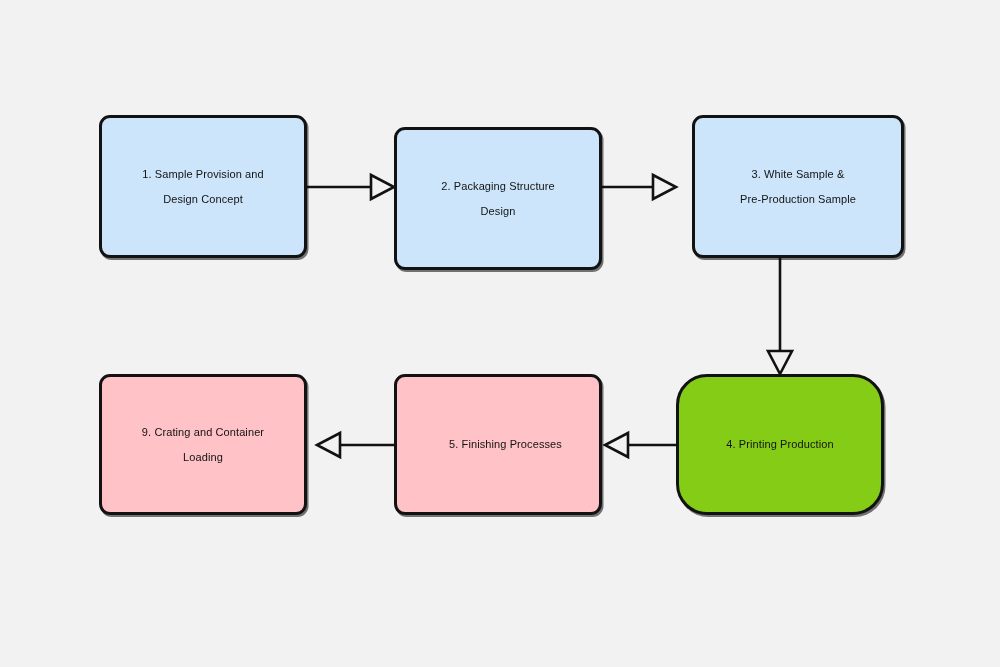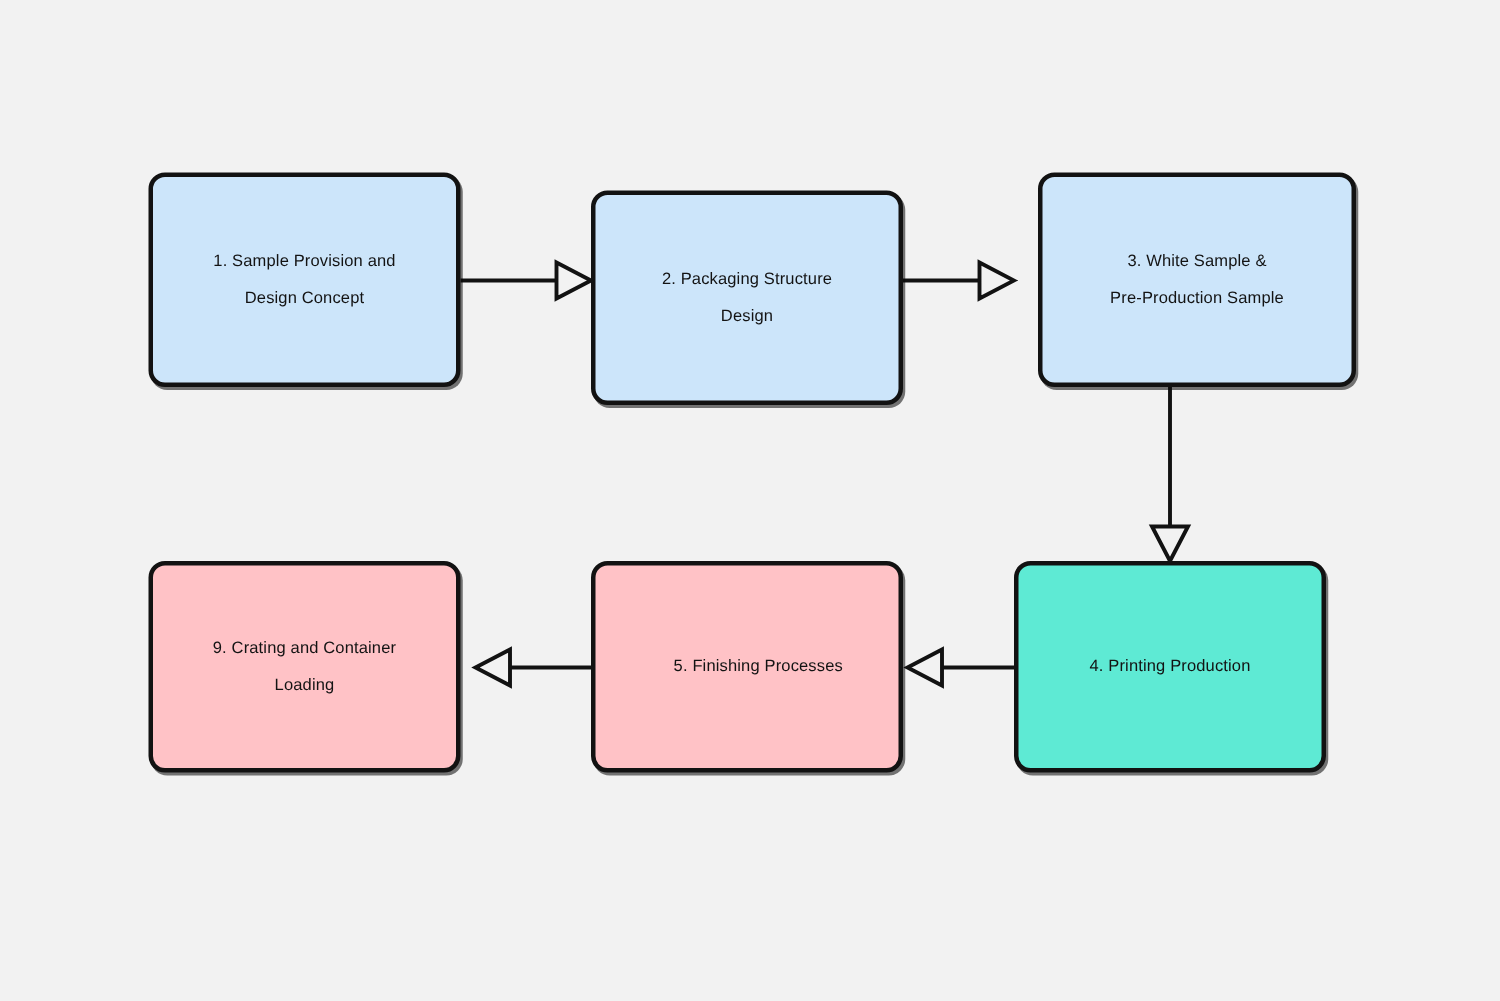--- a/index.html
+++ b/index.html
@@ -43,21 +43,21 @@
     letter-spacing: 0.1px;
     box-shadow: 1.5px 2px 0 rgba(10,10,10,0.55);
   }
   .node .label {
     display: block;
     padding: 0 10px;
     white-space: pre-line;
   }
   .fill-blue  { background: #cce5fa; }
   .fill-pink  { background: #ffc2c6; }
-  .fill-green { background: #5eead4; }
+  .fill-green { background: #84cc16; border-radius: 31px; }
 </style>
 </head>
 <body>
 
 <div id="canvas">
 
   <svg id="edges" viewBox="0 0 1000 667" width="1000" height="667" aria-hidden="true">
 
     <g>
       <line x1="307" y1="187" x2="374" y2="187" stroke="#121212" stroke-width="2.6"></line>

